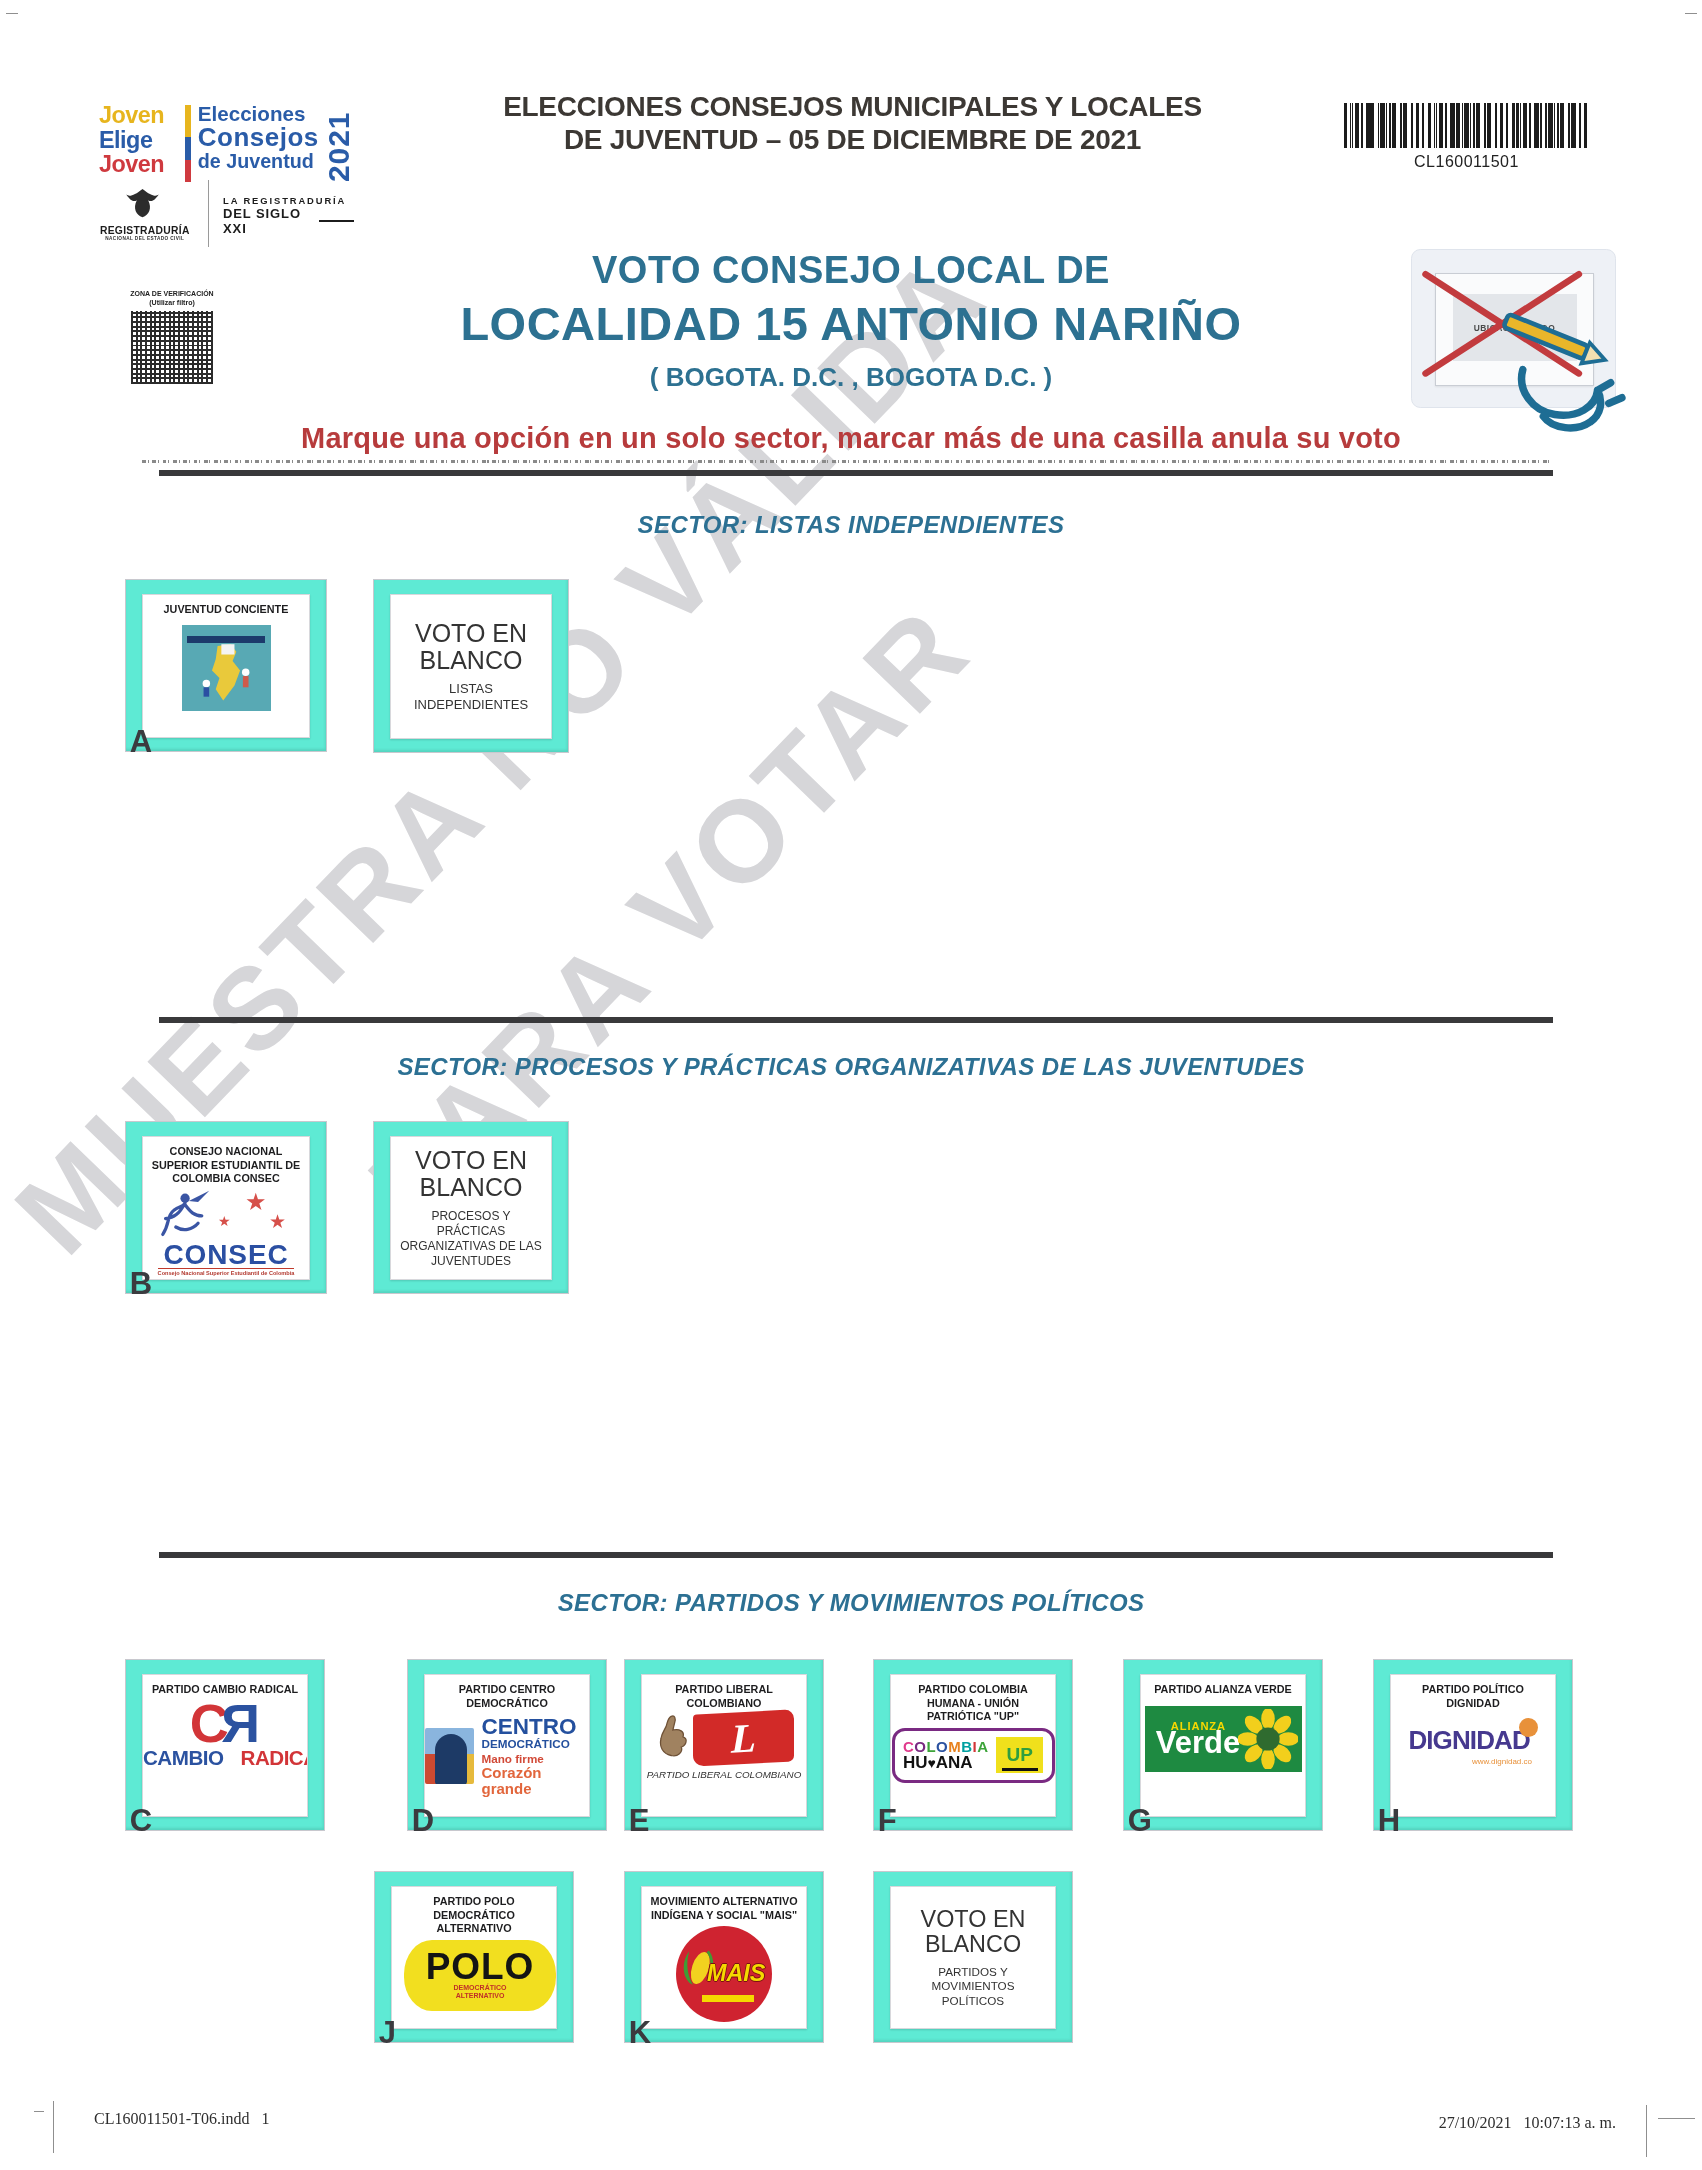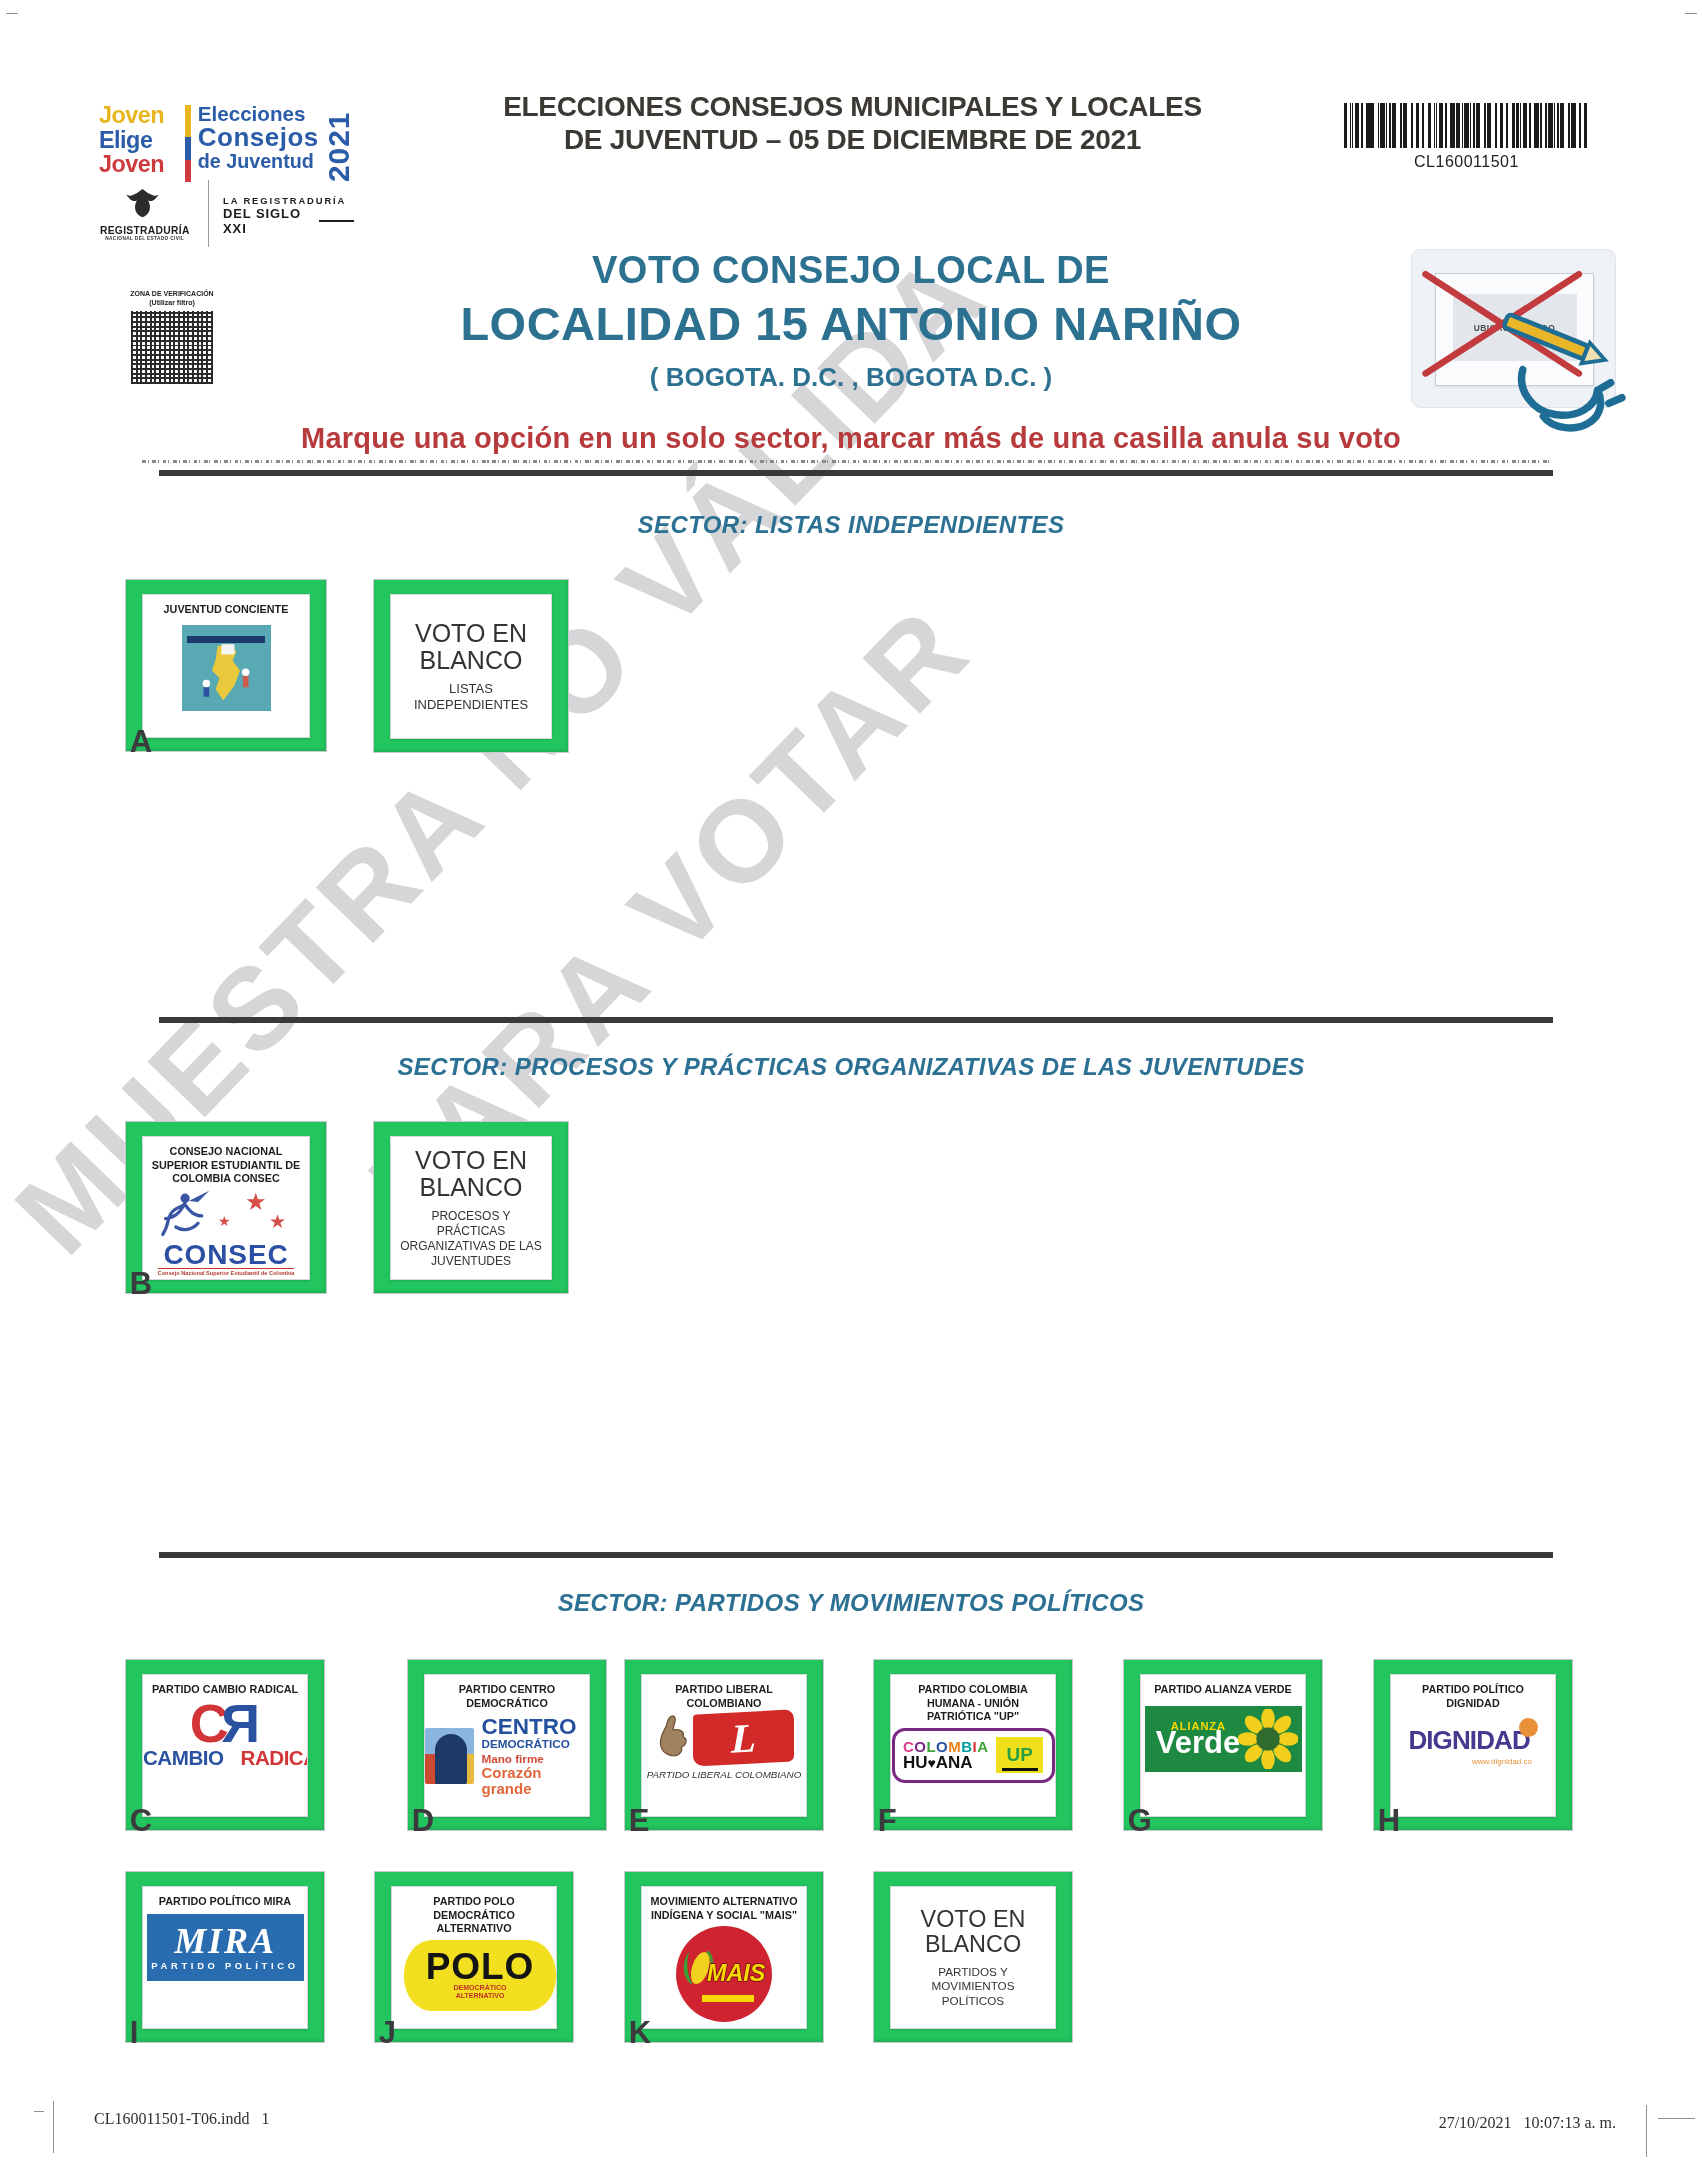--- a/index.html
+++ b/index.html
@@ -82,21 +82,21 @@
      font-size:29px;font-weight:800;letter-spacing:0.2px;}
   .micro{position:absolute;left:142px;top:460px;width:1411px;height:2.8px;
      background:repeating-linear-gradient(90deg,#8a8a8a 0 3.7px,transparent 3.7px 5.6px,#8a8a8a 5.6px 6.6px,transparent 6.6px 10.3px);}
 
   
   .rule{position:absolute;left:159px;width:1394px;height:5.6px;background:#39393b;}
   .sector-t{position:absolute;left:0;right:0;text-align:center;color:#2c7093;
      font-size:24px;font-weight:800;font-style:italic;letter-spacing:0.4px;}
 
   
-  .card{position:absolute;background:#22c55e;border:0.9px solid #c8c8ce;
+  .card{position:absolute;background:#5eead4;border:0.9px solid #c8c8ce;
         box-shadow:inset -0.9px -1.9px 2.8px rgba(0,0,0,.10);}
   .card-inner{position:absolute;left:16px;right:16px;top:14px;bottom:13px;background:#fff;
         border:0.9px solid #d8d8dc;box-shadow:0 0.9px 1.9px rgba(0,0,0,.15);overflow:hidden;}
   .opt-name{padding:8.4px 5.6px 1.9px 5.6px;text-align:center;font-size:10.8px;font-weight:800;
         color:#1d1d1f;line-height:1.25;}
   .logo-area{display:flex;align-items:center;justify-content:center;}
   .card-letter{position:absolute;left:3.7px;bottom:-5.6px;font-size:31px;font-weight:800;color:#3b3b3f;line-height:1;}
 
   .blank-inner{display:flex;flex-direction:column;align-items:center;justify-content:center;}
   .blank-main{font-size:25px;color:#333;line-height:1.08;text-align:center;max-width:117px;}
@@ -454,32 +454,20 @@
               <span class="dig-word">DIGNIDAD</span>
               <span class="dig-dot"></span>
             </div>
           <div class="dig-cap">www.dignidad.co</div>
         </div>
       </div>
     </div>
     <div class="card-letter">H</div>
   </div>
 
-  <div class="card" style="left:125px;top:1871px;width:198px;height:170px;">
-    <div class="card-inner">
-      <div class="opt-name">PARTIDO POLÍTICO MIRA</div>
-      <div class="logo-area" style="margin-top:3.7px;">
-        <div class="logo-mira">
-          <div class="mira-word">MIRA</div>
-          <div class="mira-cap">PARTIDO POLÍTICO</div>
-        </div>
-      </div>
-    </div>
-    <div class="card-letter">I</div>
-  </div>
 
   <div class="card" style="left:374px;top:1871px;width:198px;height:170px;">
     <div class="card-inner">
       <div class="opt-name">PARTIDO POLO DEMOCRÁTICO ALTERNATIVO</div>
       <div class="logo-area" style="margin-top:1.9px;padding-left:12px;">
         <div class="logo-polo">
           <div class="polo-word">POLO</div>
           <div class="polo-cap">DEMOCRÁTICO ALTERNATIVO</div>
         </div>
       </div>

